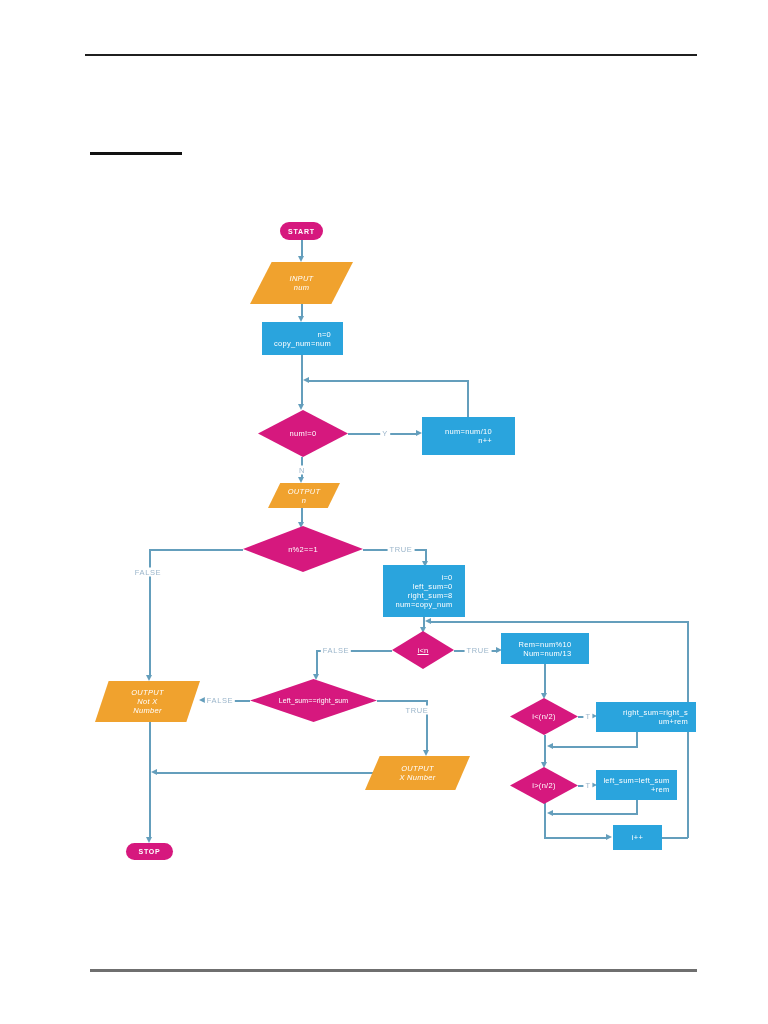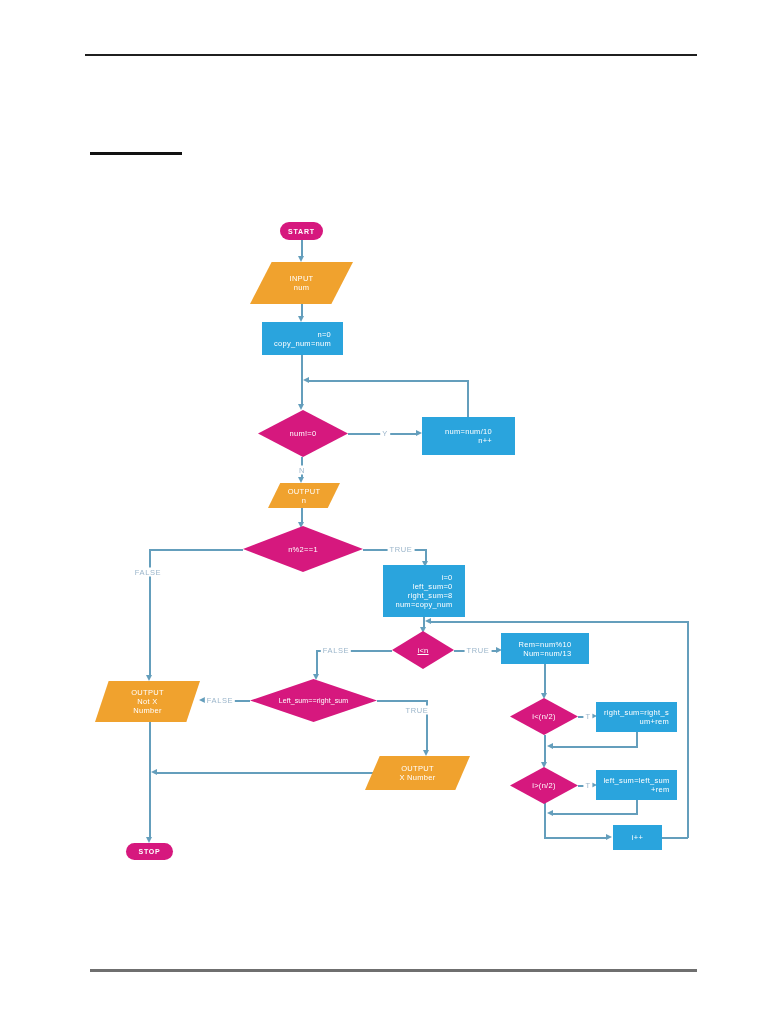--- a/index.html
+++ b/index.html
@@ -24,21 +24,21 @@
   .aR{position:absolute;width:0;height:0;border-top:3.5px solid transparent;border-bottom:3.5px solid transparent;border-left:6px solid var(--line);}
   
   .shape{
     position:absolute;display:flex;align-items:center;justify-content:center;
     text-align:center;color:#ffffff;font-size:7.5px;line-height:9px;
     white-space:pre-line;letter-spacing:0.3px;
   }
   .pill{background:var(--pink);border-radius:9px;font-weight:bold;letter-spacing:0.8px;}
   .rect{background:var(--blue);text-align:right;}
   .diamond{background:var(--pink);clip-path:polygon(50% 0%,100% 50%,50% 100%,0% 50%);}
-  .pgram{background:var(--orange);}
+  .pgram{background:var(--orange);font-style:italic;}
   
   .elabel{
     position:absolute;transform:translate(-50%,-50%);background:#ffffff;
     color:var(--label);font-size:7.5px;line-height:9px;letter-spacing:0.6px;padding:0 2px;
   }
 </style>
 </head>
 <body>
 
 <div class="page">
@@ -154,21 +154,21 @@
 right_sum=8
 num=copy_num</div>
 
     <div class="shape diamond" style="left:392px;top:631px;width:62px;height:38px;text-decoration:underline;">i&lt;n</div>
 
     <div class="shape rect" style="left:501px;top:633px;width:88px;height:31px;">Rem=num%10
 Num=num/13</div>
 
     <div class="shape diamond" style="left:510px;top:698px;width:68px;height:37px;">i&lt;(n/2)</div>
 
-    <div class="shape rect" style="left:596px;top:702px;width:81px;height:30px;">right_sum=right_s
+    <div class="shape rect" style="left:596px;top:702px;width:81px;height:30px;padding-left:19px;">right_sum=right_s
 um+rem</div>
 
     <div class="shape diamond" style="left:510px;top:767px;width:68px;height:37px;">i&gt;(n/2)</div>
 
     <div class="shape rect" style="left:596px;top:770px;width:81px;height:30px;">left_sum=left_sum
 +rem</div>
 
     <div class="shape rect" style="left:613px;top:825px;width:49px;height:25px;">i++</div>
 
     <div class="shape diamond" style="left:250px;top:679px;width:127px;height:43px;font-size:7px;letter-spacing:0.1px;">Left_sum==right_sum</div>

